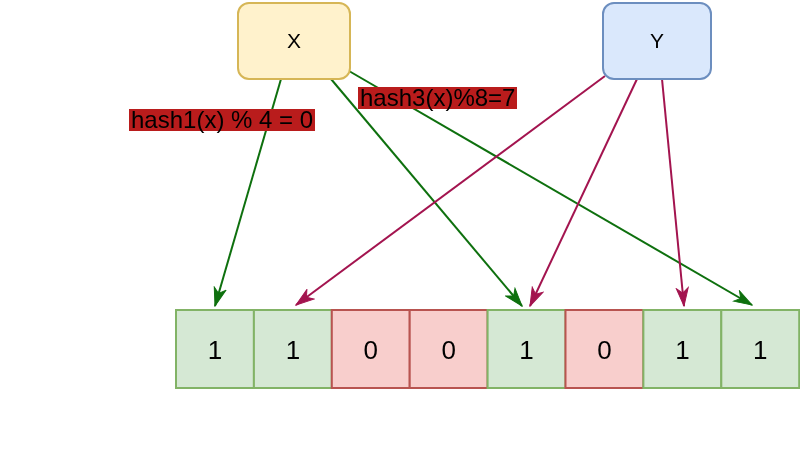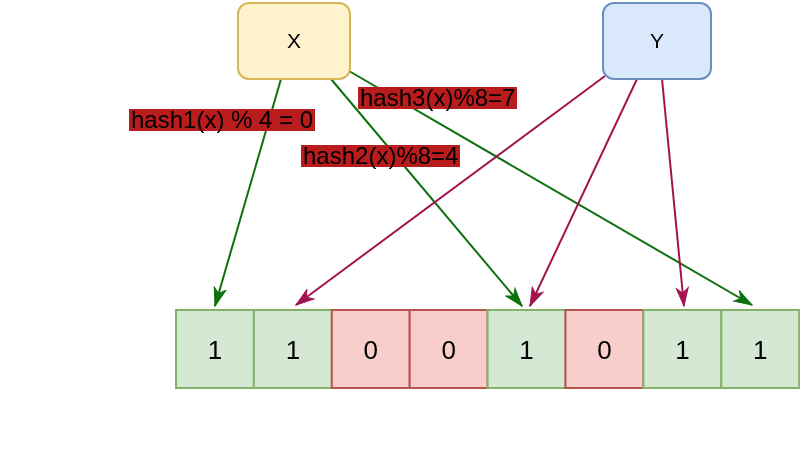--- a/index.html
+++ b/index.html
@@ -93,15 +93,14 @@
       <text class="node-label" x="294" y="48">X</text>
     </g>
 
     <g>
       <rect class="node-box" x="603" y="3" width="108" height="76" rx="11" ry="11" fill="#dae8fc" stroke="#6c8ebf"></rect>
       <text class="node-label" x="657" y="48">Y</text>
     </g>
   </svg>
 
   <div class="edge-label" style="left:129px; top:109px;">hash1(x) % 4 = 0</div>
-  <div class="edge-label" style="left:301px; top:145px;">hash2(x)%8=4</div>
   <div class="edge-label" style="left:358px; top:87px;">hash3(x)%8=7</div>
 </div>
 
 </body></html>

